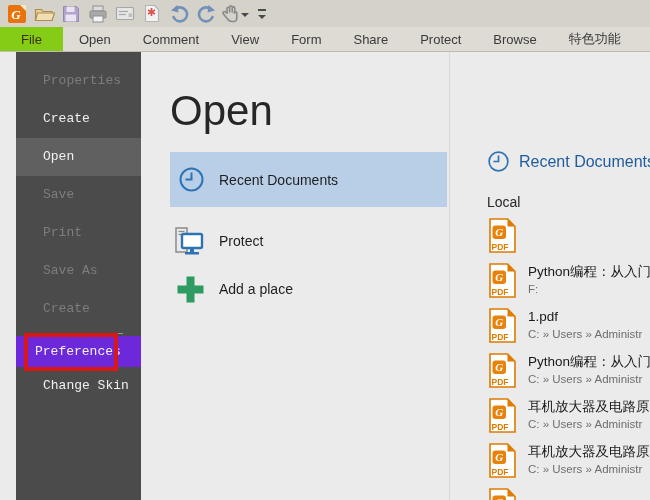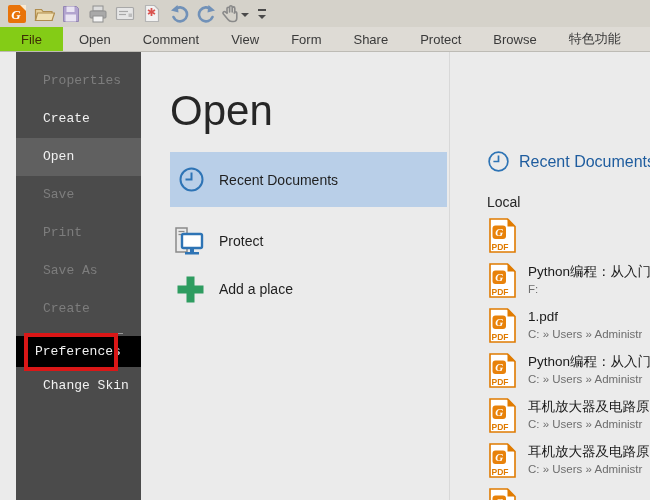--- a/index.html
+++ b/index.html
@@ -41,21 +41,21 @@
   .sidebar {
     position:absolute; left:16px; top:0; width:125px; height:492px;
     background:#4b4b4b; padding-top:10px;font-family:Liberation Mono, monospace;
   }
   .side-item {
     height:38px; line-height:38px; padding-left:27px;
     font-size:13px; color:#f1f1f1; white-space:nowrap; cursor:default;
   }
   .side-item.disabled { color:#7d7d7d; }
   .side-item.selected { background:#606060; }
-  .side-item.highlighted { background:#000000; height:31px; line-height:31px;padding-left:19px; }
+  .side-item.highlighted { background:#6d28d9; height:31px; line-height:31px;padding-left:19px; }
   .side-divider { border-top:1px solid #979797; margin:5px 18px 2px 27px; }
   .annotation-rect {
     position:absolute; left:8px; top:281px; width:94px; height:38px;
     border:4px solid #da1717; z-index:5;
   }
   
   .mainpane { position:absolute; left:170px; top:0; width:278px; height:448px; }
   .page-title {
     position:absolute; top:36px; left:0;
     font-size:42px; font-weight:400; color:#262626; line-height:1.1;

